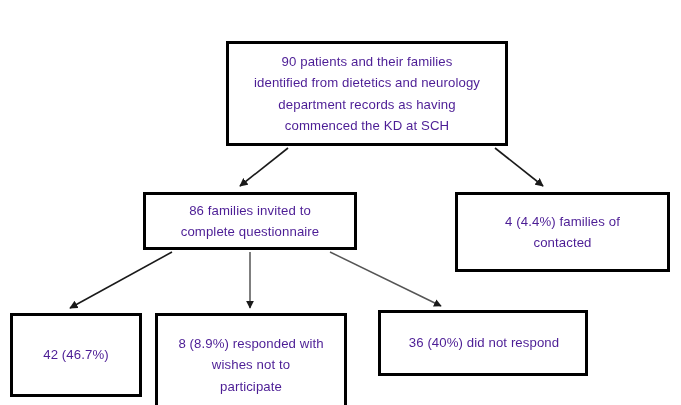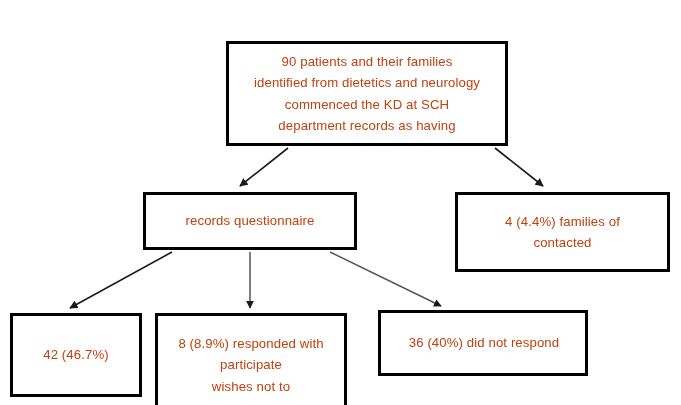--- a/index.html
+++ b/index.html
@@ -26,21 +26,21 @@
   .node {
     position: absolute;
     box-sizing: border-box;
     border: 3px solid #000000;
     background: #ffffff;
     display: flex;
     flex-direction: column;
     align-items: center;
     justify-content: center;
     text-align: center;
-    color: #c2410c;
+    color: #4c1d95;
     font-size: 13.2px;
     line-height: 1.62;
     letter-spacing: 0.1px;
   }
   .node .line {
     display: block;
     white-space: nowrap;
   }
   
   #node-source      { left: 226px; top: 41px;  width: 282px; height: 105px; }
@@ -71,40 +71,41 @@
     <line x1="172" y1="252" x2="70" y2="308" stroke="#1a1a1a" stroke-width="1.6" marker-end="url(#arrowhead)"></line>
 
     <line x1="250" y1="252" x2="250" y2="308" stroke="#555555" stroke-width="1.5" marker-end="url(#arrowhead)"></line>
 
     <line x1="330" y1="252" x2="441" y2="306" stroke="#555555" stroke-width="1.5" marker-end="url(#arrowhead)"></line>
   </svg>
 
   <div class="node" id="node-source">
     <span class="line">90 patients and their families</span>
     <span class="line">identified from dietetics and neurology</span>
+    <span class="line">department records as having</span>
     <span class="line">commenced the KD at SCH</span>
-    <span class="line">department records as having</span>
   </div>
 
   <div class="node" id="node-invited">
-    <span class="line">records questionnaire</span>
+    <span class="line">86 families invited to</span>
+    <span class="line">complete questionnaire</span>
   </div>
 
   <div class="node" id="node-deceased">
     <span class="line">4 (4.4%) families of</span>
     <span class="line">contacted</span>
   </div>
 
   <div class="node" id="node-completed">
     <span class="line">42 (46.7%)</span>
   </div>
 
   <div class="node" id="node-declined">
     <span class="line">8 (8.9%) responded with</span>
+    <span class="line">wishes not to</span>
     <span class="line">participate</span>
-    <span class="line">wishes not to</span>
   </div>
 
   <div class="node" id="node-noresponse">
     <span class="line">36 (40%) did not respond</span>
   </div>
 
 </div>
 
 </body></html>

